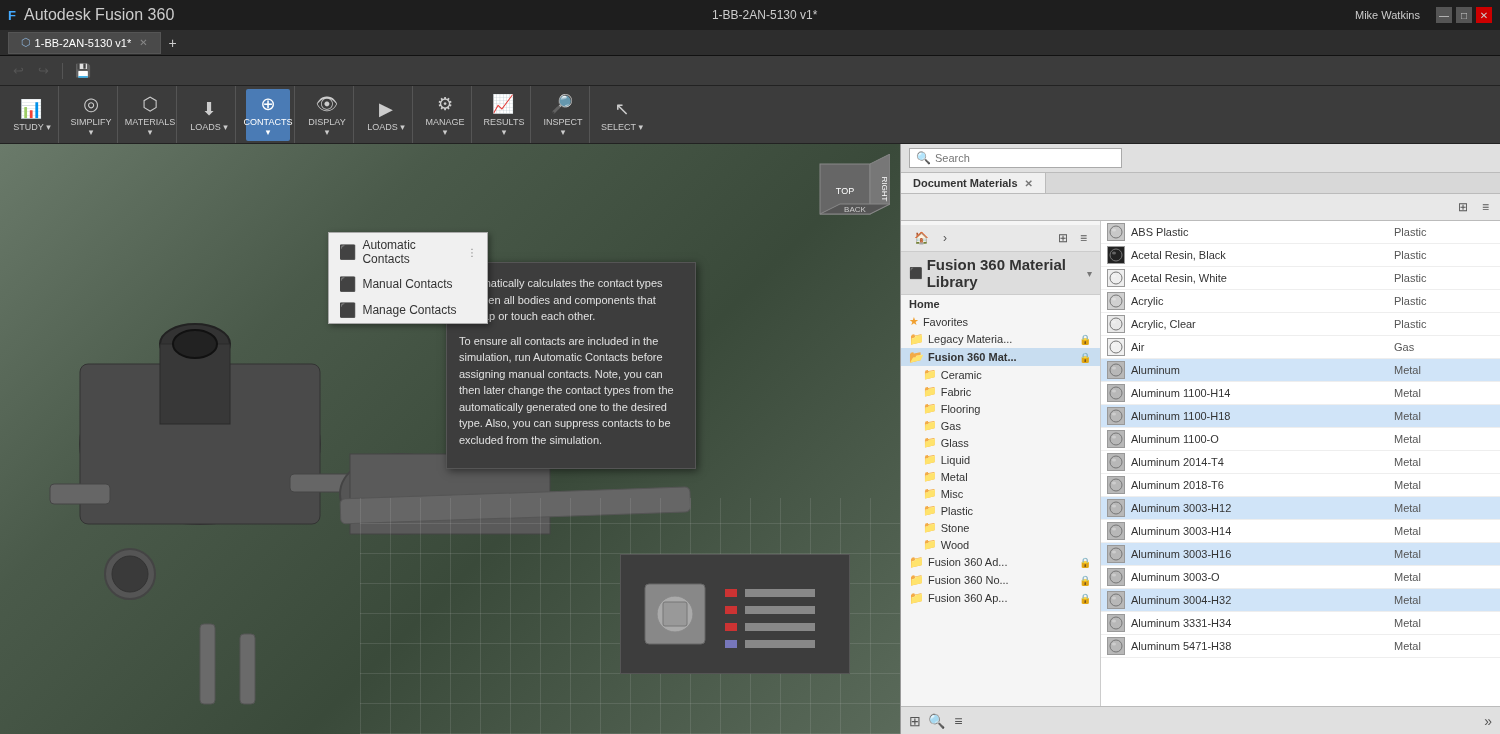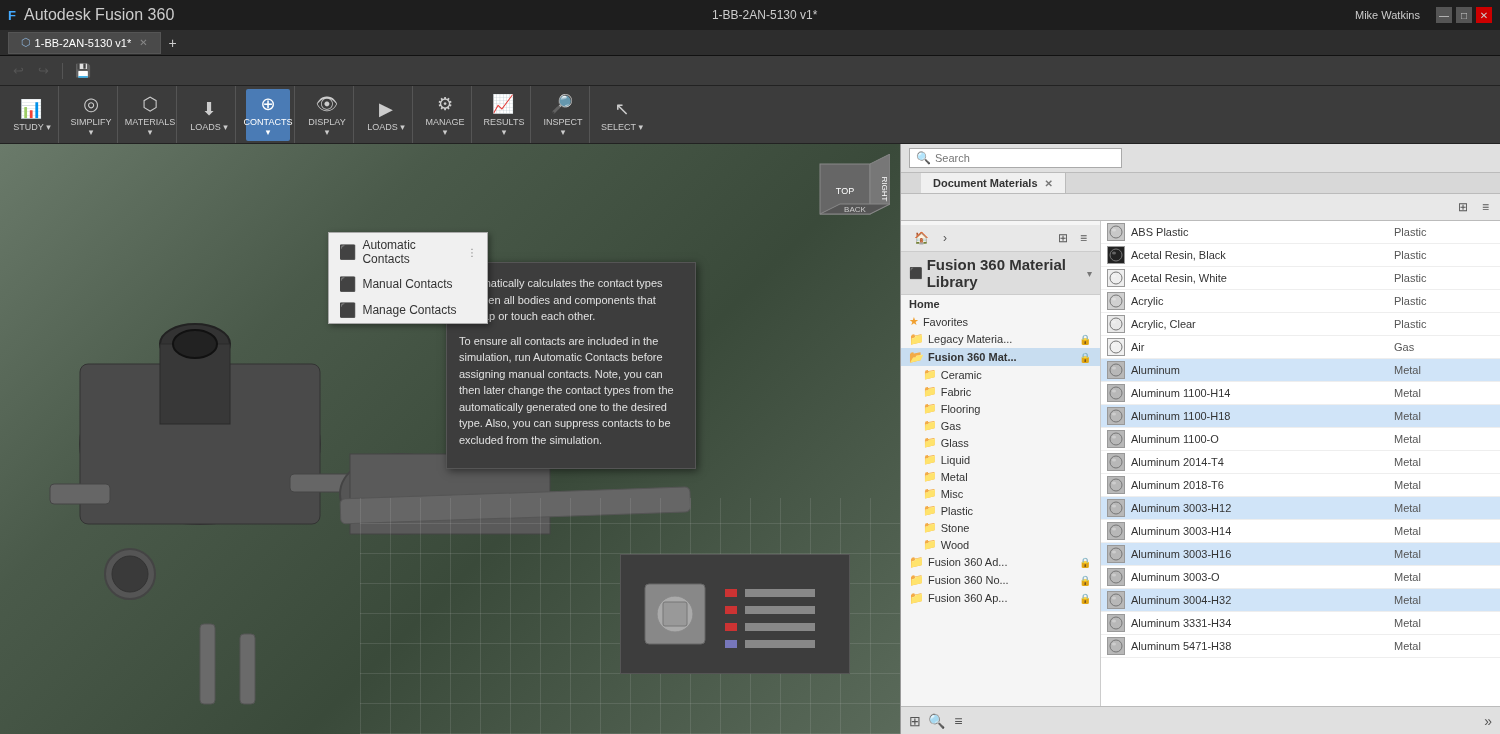--- a/index.html
+++ b/index.html
@@ -110,21 +110,21 @@
     #mat-search {
       display: flex; align-items: center; background: #fff; border: 1px solid #aaa;
       padding: 2px 6px; gap: 4px;
     }
     #mat-search input {
       border: none; outline: none; font-size: 11px; width: 180px; background: transparent;
     }
     #mat-search-icon { color: #777; font-size: 12px; }
 
     #mat-tabs {
-      display: flex; background: #d8d8d8; border-bottom: 1px solid #bbb; align-items: center; padding-left: 20px;
+      display: flex; background: #d8d8d8; border-bottom: 1px solid #bbb; align-items: center;
     }
     .mat-tab {
       padding: 4px 12px; font-size: 11px; cursor: pointer; border-right: 1px solid #bbb; color: #333;
     }
     .mat-tab.active { background: #f0f0f0; font-weight: bold; }
     .mat-tab-close { color: #777; margin-left: 4px; font-size: 10px; cursor: pointer; }
 
     #mat-toolbar {
       background: #e8e8e8; border-bottom: 1px solid #bbb; padding: 3px 6px;
       display: flex; align-items: center; justify-content: space-between;

